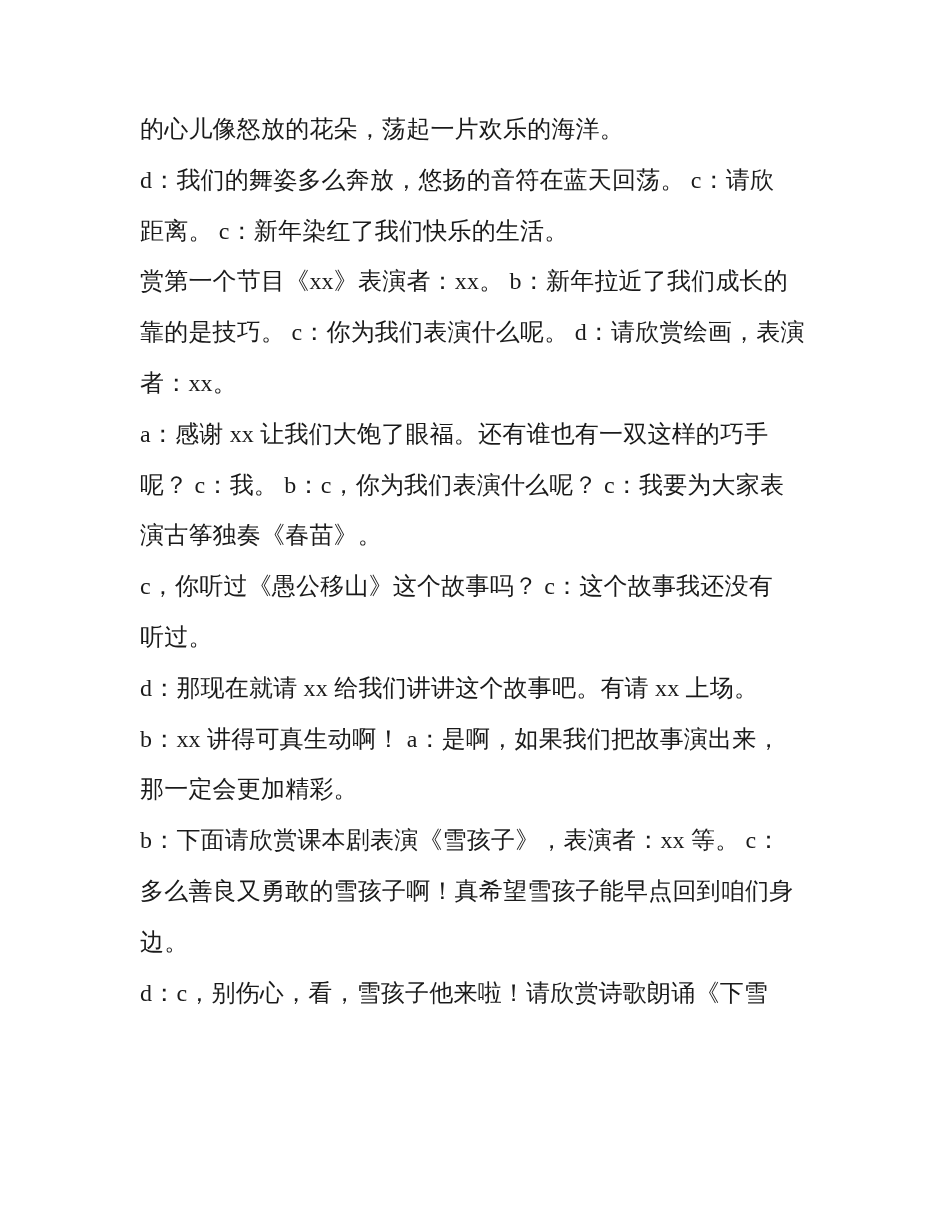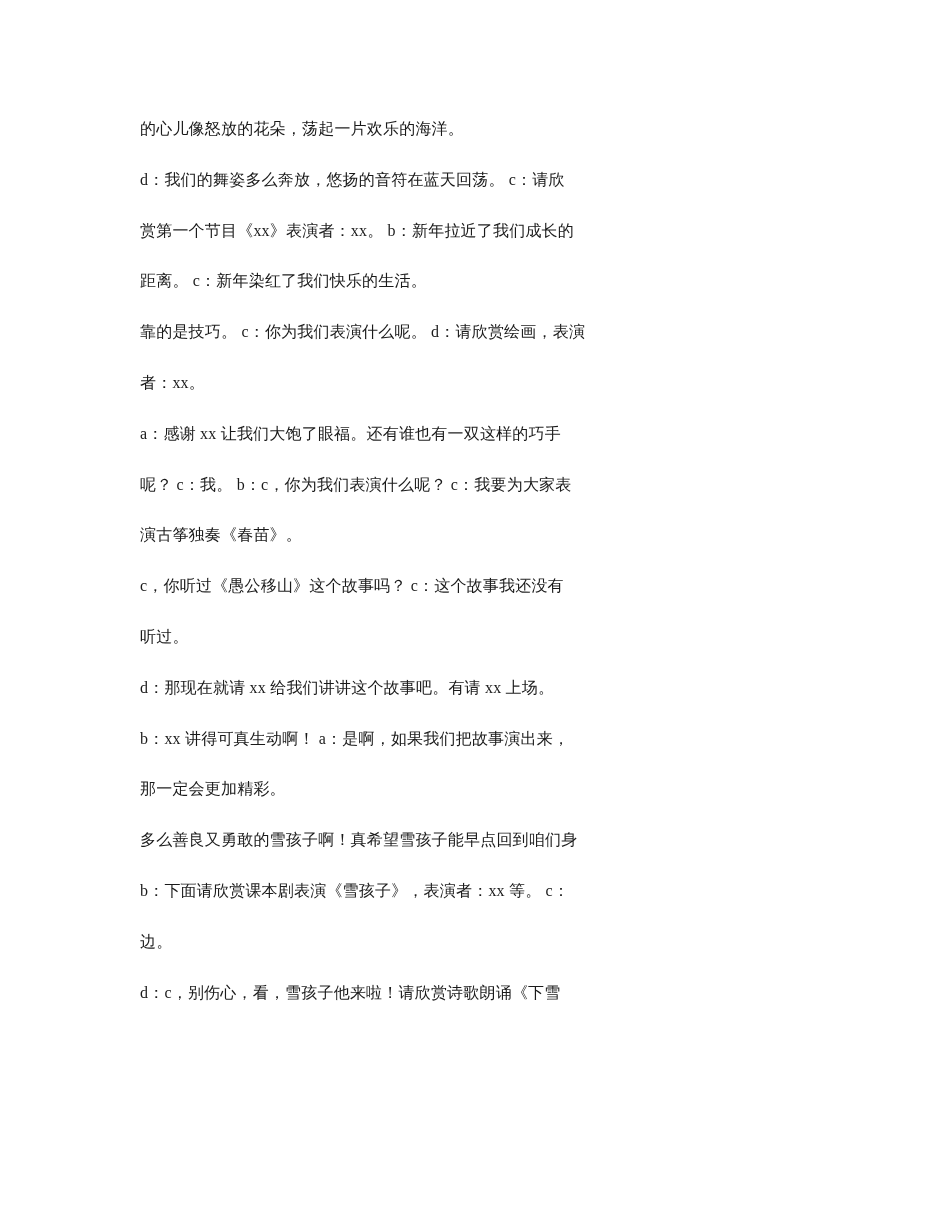--- a/index.html
+++ b/index.html
@@ -21,46 +21,46 @@
       height: 1229px;
       background: #ffffff;
     }
     .content {
       position: absolute;
       left: 140px;
       top: 111px;
       width: 680px;
       color: #1a1a1a;
       font-family: "Liberation Serif", "DejaVu Serif", serif;
-      font-size: 16px;
+      font-size: 24px;
     }
     .line {
       height: 50.8px;
       line-height: 36px;
       white-space: nowrap;
       letter-spacing: 0.2px;
     }
   </style>
 </head>
 <body>
 
 <div class="page">
   <div class="content">
     <div class="line">的心儿像怒放的花朵，荡起一片欢乐的海洋。</div>
     <div class="line">d：我们的舞姿多么奔放，悠扬的音符在蓝天回荡。 c：请欣</div>
+    <div class="line">距离。 c：新年染红了我们快乐的生活。</div>
     <div class="line">赏第一个节目《xx》表演者：xx。 b：新年拉近了我们成长的</div>
-    <div class="line">距离。 c：新年染红了我们快乐的生活。</div>
     <div class="line">靠的是技巧。 c：你为我们表演什么呢。 d：请欣赏绘画，表演</div>
     <div class="line">者：xx。</div>
     <div class="line">a：感谢 xx 让我们大饱了眼福。还有谁也有一双这样的巧手</div>
     <div class="line">呢？ c：我。 b：c，你为我们表演什么呢？ c：我要为大家表</div>
     <div class="line">演古筝独奏《春苗》。</div>
     <div class="line">c，你听过《愚公移山》这个故事吗？ c：这个故事我还没有</div>
     <div class="line">听过。</div>
     <div class="line">d：那现在就请 xx 给我们讲讲这个故事吧。有请 xx 上场。</div>
     <div class="line">b：xx 讲得可真生动啊！ a：是啊，如果我们把故事演出来，</div>
     <div class="line">那一定会更加精彩。</div>
+    <div class="line">b：下面请欣赏课本剧表演《雪孩子》，表演者：xx 等。 c：</div>
     <div class="line">多么善良又勇敢的雪孩子啊！真希望雪孩子能早点回到咱们身</div>
-    <div class="line">b：下面请欣赏课本剧表演《雪孩子》，表演者：xx 等。 c：</div>
     <div class="line">边。</div>
     <div class="line">d：c，别伤心，看，雪孩子他来啦！请欣赏诗歌朗诵《下雪</div>
   </div>
 </div>
 
 </body></html>

